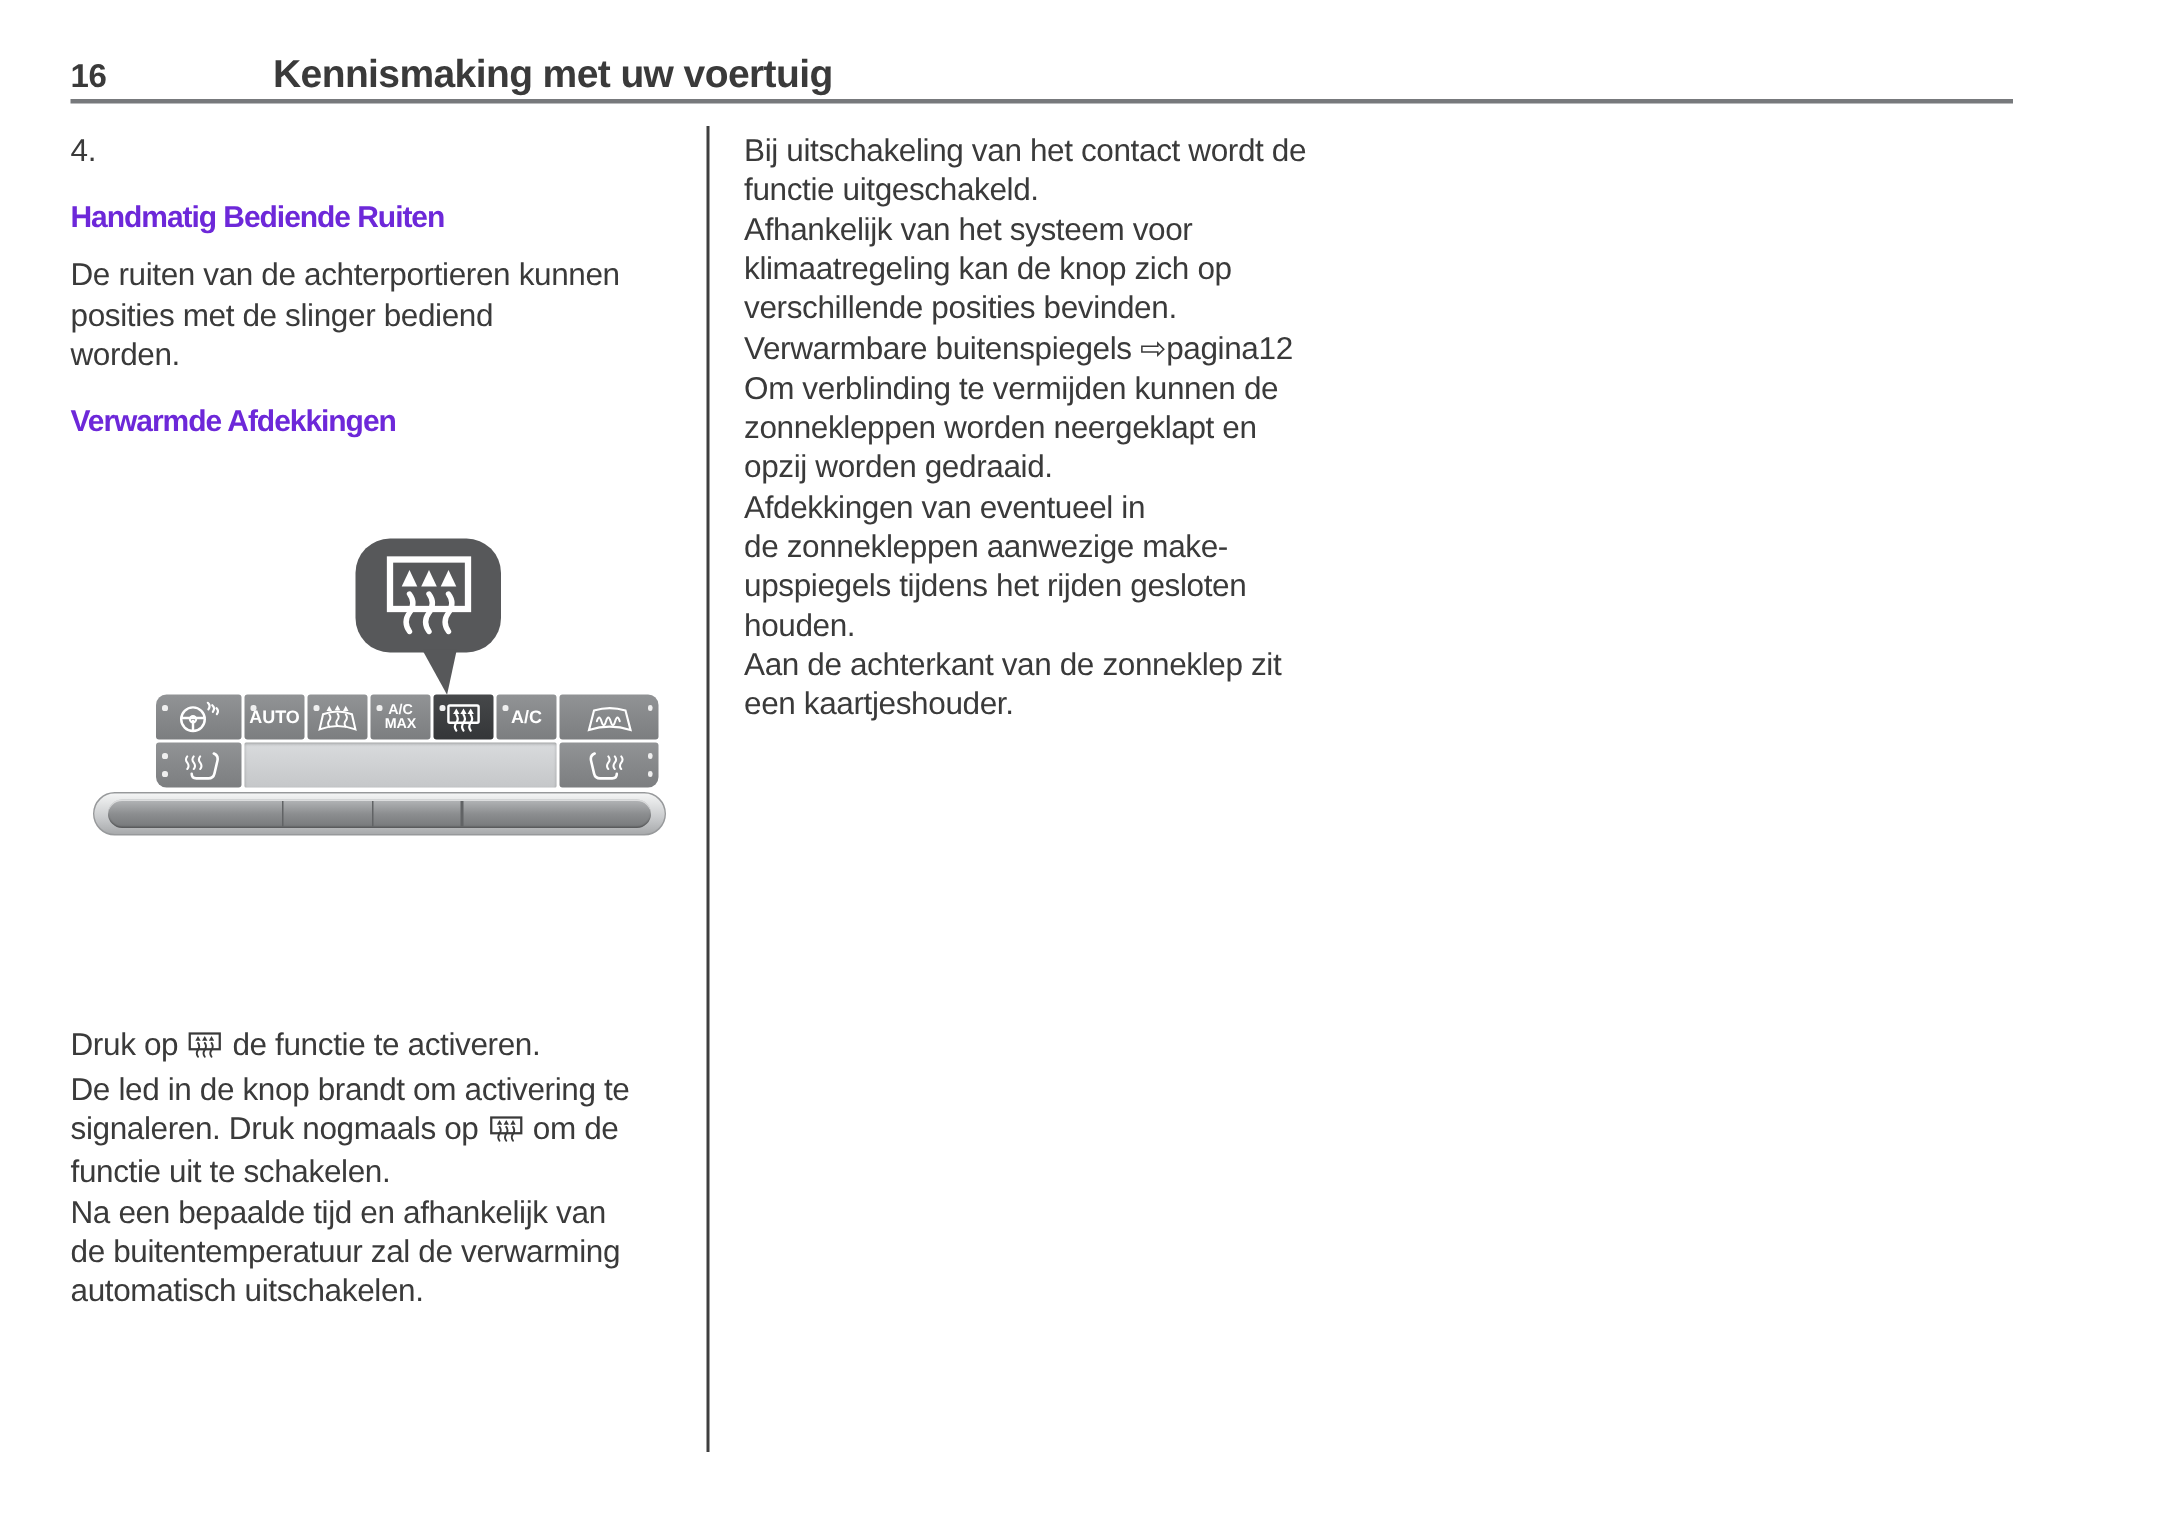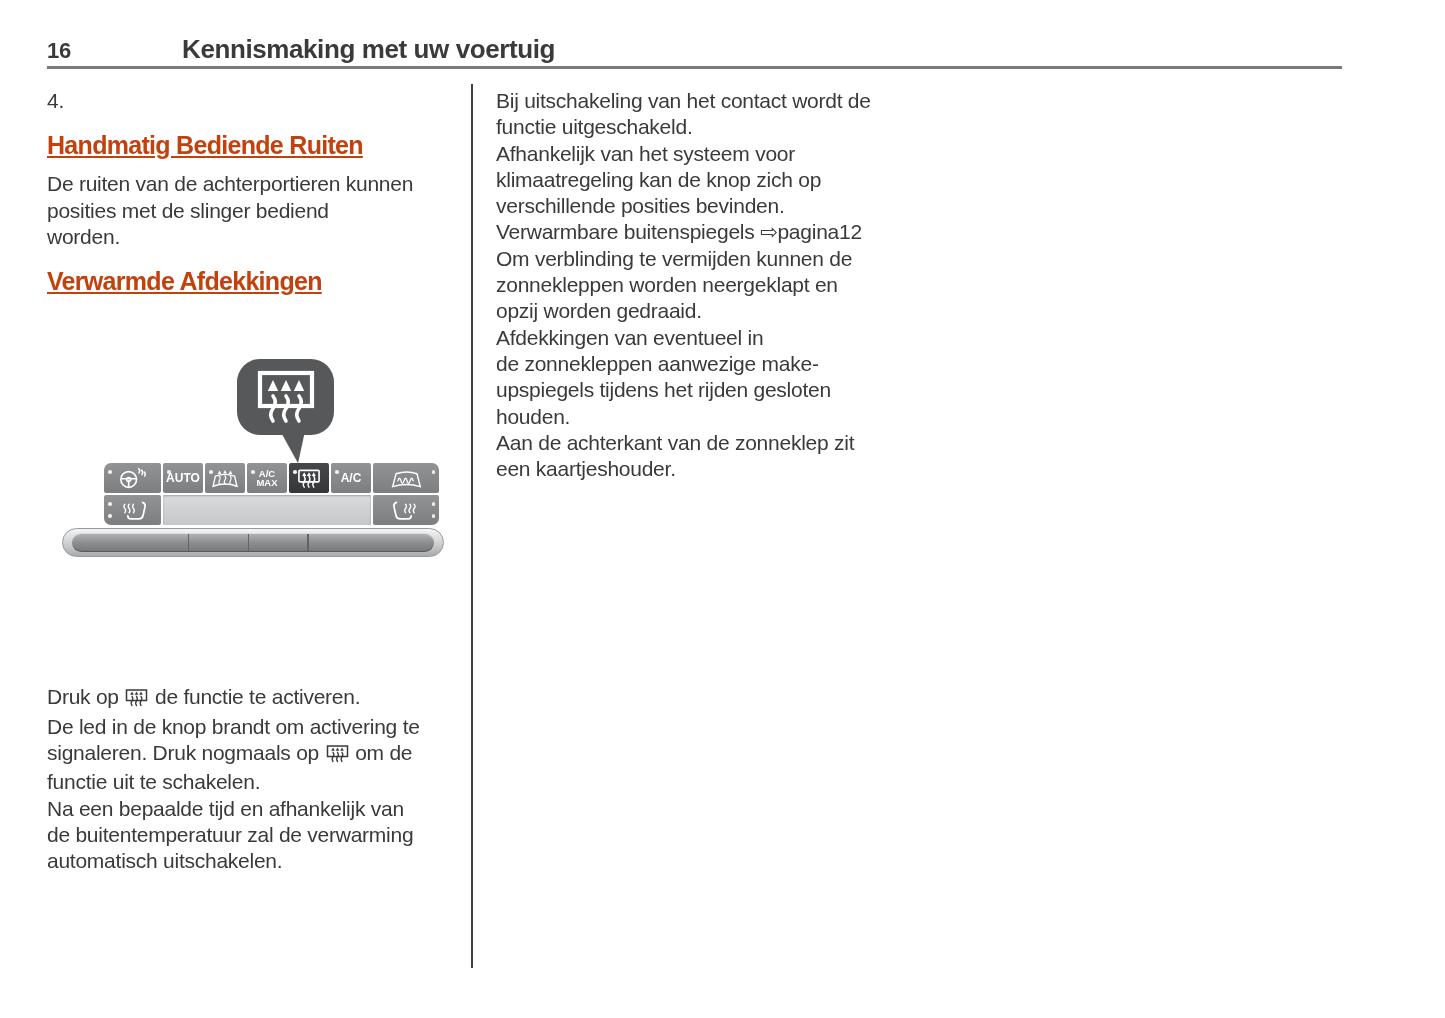--- a/index.html
+++ b/index.html
@@ -12,21 +12,21 @@
   .page-num{position:absolute;left:47px;top:38px;font-size:22px;font-weight:bold;letter-spacing:-0.3px;}
   .page-title{position:absolute;left:182px;top:34px;font-size:26px;font-weight:bold;letter-spacing:-0.4px;}
   .header-rule{position:absolute;left:47px;top:66px;width:1295px;height:2.5px;background:#77797c;}
   
   .col{position:absolute;top:88px;font-size:21px;line-height:26.3px;letter-spacing:-0.25px;}
   .col-left{left:47px;width:426px;}
   .col-right{left:496px;width:432px;}
   .col-divider{position:absolute;left:471px;top:84px;width:1.5px;height:884px;background:#3f3f3f;}
   .list-item{display:flex;}
   .list-num{width:36px;flex:none;}
-  h2.sec{font-size:25px;font-weight:bold;letter-spacing:-0.7px;margin:15px 0 9px 0;line-height:33px;color:#c2410c;text-decoration:underline;}
+  h2.sec{font-size:20px;font-weight:bold;letter-spacing:-0.7px;margin:15px 0 9px 0;line-height:33px;color:#6d28d9;}
   p{margin:0;}
   .arrow-glyph{font-family:"DejaVu Sans",sans-serif;}
   
   .figure{position:relative;height:207px;margin-top:53px;margin-bottom:100px;}
   .callout{position:absolute;left:190px;top:8px;width:97px;height:76px;border-radius:23px;
            background:#57585a;display:flex;align-items:center;justify-content:center;}
   .callout-tail{position:absolute;left:228px;top:82px;width:36px;height:30px;background:#57585a;
            clip-path:polygon(18% 0,82% 0,64% 100%);}
   .panel{position:absolute;left:20px;top:112px;width:372px;}
   .prow{display:flex;gap:2px;margin-left:37px;}

